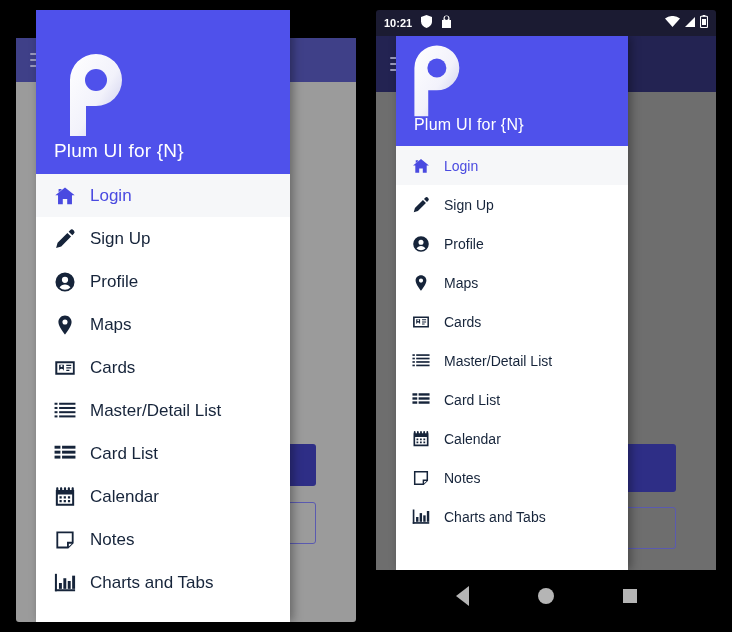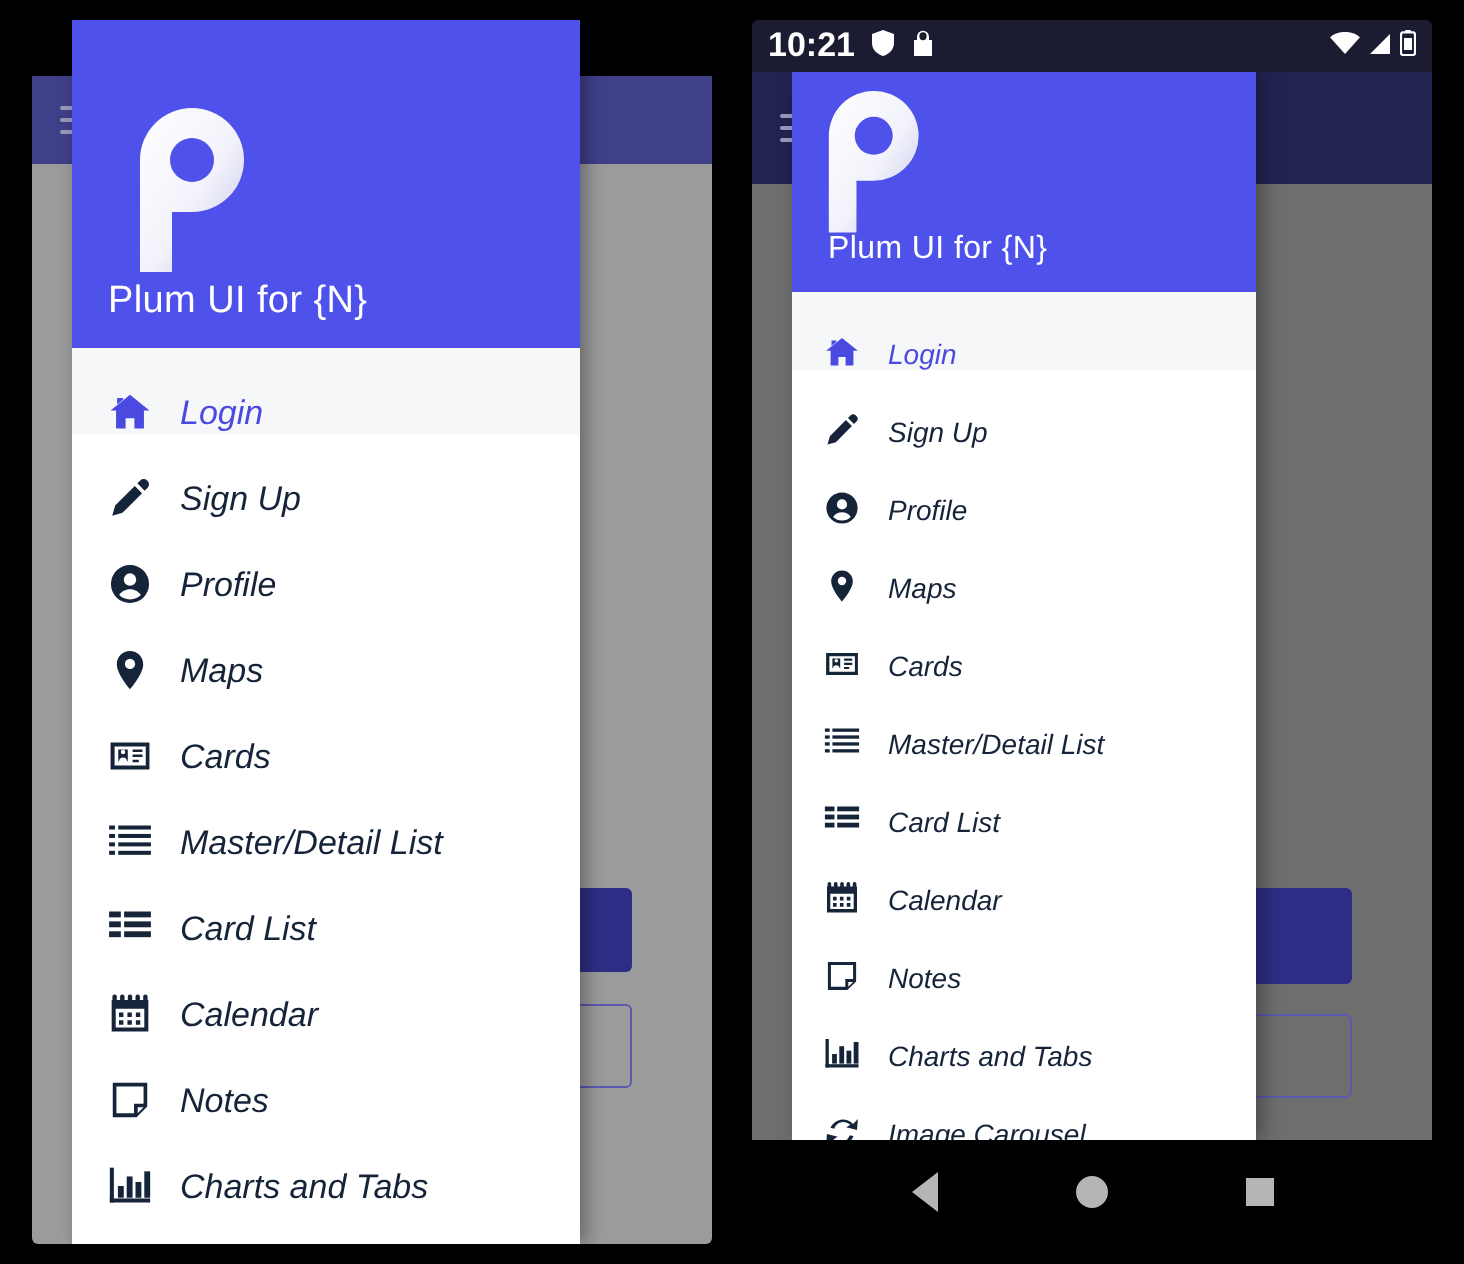--- a/index.html
+++ b/index.html
@@ -79,21 +79,21 @@
   .statusbar {
     position: absolute; left: 0; right: 0; top: 0;
     display: flex; align-items: center;
     font-size: 12px; font-weight: 700; z-index: 40;
   }
   .and .statusbar { height: 26px; background: #1b1b32; color: #ffffff; padding: 0 8px; }
   .sb-left  { display: flex; align-items: center; gap: 6px; }
   .sb-mid   { flex: 1; text-align: center; }
   .sb-right { display: flex; align-items: center; gap: 4px; }
   .and .statusbar .sb-left { gap: 9px; }
-  .and .statusbar .sb-left .sb-time { font-size: 17px; }
+  .and .statusbar .sb-left .sb-time { font-size: 11px; }
 
   
   .drawer {
     position: absolute; left: 0; top: 0;
     display: flex; flex-direction: column;
     background: #e5e5e5; z-index: 30;
     box-shadow: 3px 0 9px rgba(0,0,0,.35);
     margin-left: 20px;
   }
   .ios .drawer { width: 254px; height: 612px; }
@@ -111,23 +111,22 @@
   .ios .logo { left: 30px; top: 40px; width: 58px; height: 88px; }
   .and .logo { left: 14px; top: 6px; width: 52px; height: 76px; }
 
   .drawer-title {
     color: #ffffff; font-size: 19px; font-weight: 400; letter-spacing: .2px;
   }
   .and .drawer-title { font-size: 16px; }
 
   .drawer-list { flex: 1; overflow: hidden; background: #fff; padding-top: 0; }
   .drawer-item {
-    display: flex; align-items: flex-end; gap: 14px;
+    display: flex; align-items: center; gap: 14px;
     color: #16243a;
-    font-style: italic;
   }
   .ios .drawer-item { height: 43px; padding: 0 18px; font-size: 17px; }
   .and .drawer-item { height: 39px; padding: 0 16px; font-size: 14px; }
   .drawer-item.selected { background: #f6f7f9; color: #4a4ae0; }
   .drawer-item.selected .di-icon { color: #4a4ae0; }
   .di-icon {
     flex: none; color: #16243a;
     display: flex; align-items: center; justify-content: center;
   }
   .ios .di-icon { width: 22px; height: 22px; }
@@ -433,28 +432,20 @@
                 <rect x="1" y="2" width="2.2" height="19"></rect>
                 <rect x="1" y="18.8" width="22" height="2.2"></rect>
                 <rect x="5.4" y="12" width="3.2" height="6.4"></rect>
                 <rect x="10.2" y="6.8" width="3.2" height="11.6"></rect>
                 <rect x="15" y="9.8" width="3.2" height="8.6"></rect>
                 <rect x="19.8" y="4" width="3.2" height="14.4"></rect>
               </svg>
             </span>
             <span class="di-label">Charts and Tabs</span>
           </div>
-          <div class="drawer-item">
-            <span class="di-icon">
-              <svg viewBox="0 0 24 24">
-                <path d="M19.4 6.6A9.2 9.2 0 0 0 4.3 9.1l2.5.7A6.6 6.6 0 0 1 17.6 7.2L14.8 8.8l7.2 1.9.6-7.4zM4.6 17.4a9.2 9.2 0 0 0 15.1-2.5l-2.5-.7A6.6 6.6 0 0 1 6.4 16.8l2.8-1.6L2 13.3l-.6 7.4z"></path>
-              </svg>
-            </span>
-            <span class="di-label">Image Carousel</span>
-          </div>
         </div>
     </div>
 
     <div class="statusbar">
       <span class="sb-left">
         <span class="sb-time">10:21</span>
         <span>
           <svg width="11" height="13" viewBox="0 0 11 13">
               <path d="M5.5 0 L11 2 v4.5 C11 9.8 8.6 12 5.5 13 2.4 12 0 9.8 0 6.5V2z" fill="#ffffff"></path>
             </svg>

